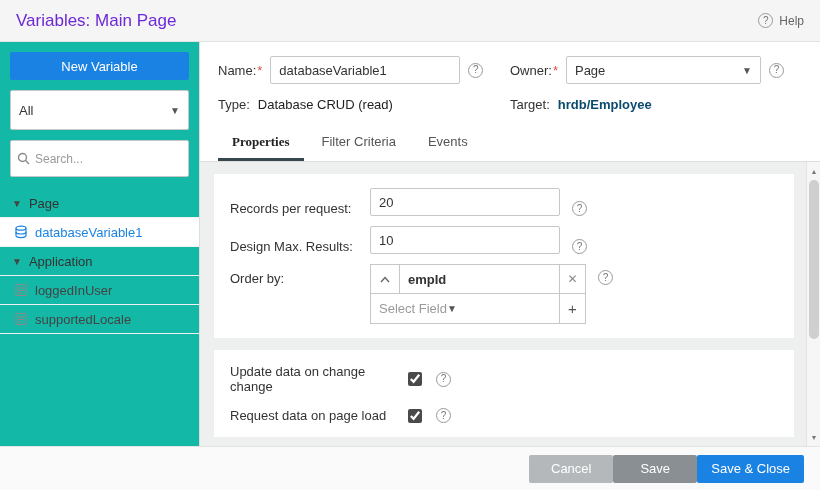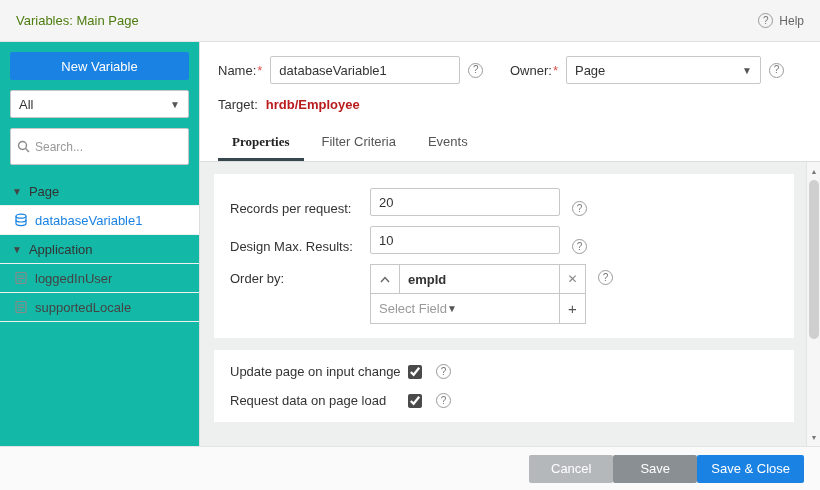--- a/index.html
+++ b/index.html
@@ -3,33 +3,33 @@
 <meta charset="utf-8">
 <style>
   * { margin:0; padding:0; box-sizing:border-box; }
   html,body { width:820px; height:490px; overflow:hidden; }
   body { font-family:"Liberation Sans","DejaVu Sans",sans-serif; font-size:13px; color:#333; background:#fff; }
 
   .app { width:820px; height:490px; display:flex; flex-direction:column; background:#fff; }
 
   
   .hdr { height:42px; background:#f5f5f5; border-bottom:1px solid #e2e2e2; display:flex; align-items:center; justify-content:space-between; padding:0 16px; flex:0 0 auto; }
-  .hdr-title { font-size:13px; color:#4d7c0f; }
+  .hdr-title { font-size:17px; color:#6d28d9; }
   .help { display:flex; align-items:center; gap:6px; color:#666; font-size:12px; cursor:pointer; }
 
   .q { display:inline-flex; align-items:center; justify-content:center; width:15px; height:15px; border:1px solid #9a9a9a; border-radius:50%; color:#777; font-size:10px; line-height:1; flex:0 0 auto; }
 
   
   .content { flex:1 1 auto; display:flex; min-height:0; }
 
   
   .sidebar { width:200px; flex:0 0 200px; background:#14b8a6; border-right:1px solid #ddd; display:flex; flex-direction:column; }
   .side-pad { padding:10px 10px 4px 10px; }
   .btn-new { display:block; width:100%; height:28px; background:#1a82e2; color:#fff; border:none; border-radius:2px; font-size:13px; font-family:inherit; cursor:pointer; margin-bottom:10px; }
-  .sel { height:28px; border:1px solid #c7c7c7; border-radius:2px; background:#fff; display:flex; align-items:center; justify-content:space-between; padding:0 8px; color:#333; cursor:pointer; margin-bottom:10px; }
+  .sel { height:40px; border:1px solid #c7c7c7; border-radius:2px; background:#fff; display:flex; align-items:center; justify-content:space-between; padding:0 8px; color:#333; cursor:pointer; margin-bottom:10px; }
   .caret { color:#555; font-size:10px; }
   .searchbox { height:37px; border:1px solid #c7c7c7; border-radius:2px; display:flex; align-items:center; padding:0 6px; gap:5px; margin-bottom:8px; background:#fff; }
   .searchbox input { border:none; outline:none; flex:1; font-size:12px; color:#333; font-family:inherit; min-width:0; }
   .searchbox input::placeholder { color:#999; }
 
   .tree { flex:1; overflow:hidden; }
   .tree-group { height:29px; display:flex; align-items:center; gap:7px; padding-left:12px; border-bottom:1px solid #f0f0f0; cursor:pointer; color:#333; }
   .tg-caret { font-size:10px; color:#444; }
   .tree-item { height:29px; display:flex; align-items:center; gap:7px; padding-left:14px; border-bottom:1px solid #f0f0f0; cursor:pointer; color:#444; }
   .tree-item.selected { color:#1a82e2; background:#fff; }
@@ -38,21 +38,21 @@
   
   .main { flex:1 1 auto; display:flex; flex-direction:column; min-width:0; background:#fff; }
   .form-area { padding:14px 18px 0 18px; flex:0 0 auto; }
   .frow { display:flex; align-items:center; margin-bottom:13px; }
   .fcol { display:flex; align-items:center; width:50%; gap:8px; }
   .flabel { color:#333; white-space:nowrap; }
   .req { color:#d9534f; margin-left:1px; }
   .tinput { height:28px; width:190px; border:1px solid #c7c7c7; border-radius:2px; padding:0 8px; font-size:13px; font-family:inherit; color:#333; outline:none; }
   .owner-sel { height:28px; width:195px; border:1px solid #c7c7c7; border-radius:2px; display:flex; align-items:center; justify-content:space-between; padding:0 8px; cursor:pointer; background:#fff; }
   .static-val { color:#222; }
-  .bold-val { color:#b91c1c; font-weight:bold; }
+  .bold-val { color:#0c4a6e; font-weight:bold; }
 
   
   .tabs { display:flex; gap:4px; padding:0 18px; border-bottom:1px solid #ddd; flex:0 0 auto; }
   .tab { padding:9px 14px 8px 14px; color:#555; cursor:pointer; border-bottom:3px solid transparent; }
   .tab.active { color:#222; font-weight:bold; border-bottom-color:#37474f;font-family:Liberation Serif, serif; }
 
   
   .tab-body { flex:1 1 auto; background:#eef0f0; position:relative; padding:12px 26px 0 14px; overflow:hidden; min-height:0; }
   .panel { background:#fff; padding:14px 16px; margin-bottom:12px; }
   .prow { display:flex; align-items:flex-end; margin-bottom:10px; }
@@ -169,20 +169,24 @@
           <div class="fcol">
             <span class="flabel"><span>Owner:</span><span class="req">*</span></span>
             <div class="owner-sel">
               <span>Page</span>
               <span class="caret">▼</span>
             </div>
             <span class="q">?</span>
           </div>
         </div>
         <div class="frow">
+          <div class="fcol">
+            <span class="flabel">Type:</span>
+            <span class="static-val">Database CRUD (read)</span>
+          </div>
           <div class="fcol">
             <span class="flabel">Target:</span>
             <span class="bold-val">hrdb/Employee</span>
           </div>
         </div>
       </div>
 
       <div class="tabs">
         <div class="tab active">Properties</div>
         <div class="tab">Filter Criteria</div>
@@ -223,21 +227,21 @@
                   <div class="ob-plus">+</div>
                 </div>
               </div>
               <span class="q ob-q">?</span>
             </div>
           </div>
         </div>
 
         <div class="panel">
           <div class="chk-row">
-            <span class="chk-label">Update page on input change</span>
+            <span class="chk-label">Update data on change change</span>
             <input type="checkbox" checked="checked" style="">
             <span class="q">?</span>
           </div>
           <div class="chk-row">
             <span class="chk-label">Request data on page load</span>
             <input type="checkbox" checked="checked" style="">
             <span class="q">?</span>
           </div>
         </div>
 

